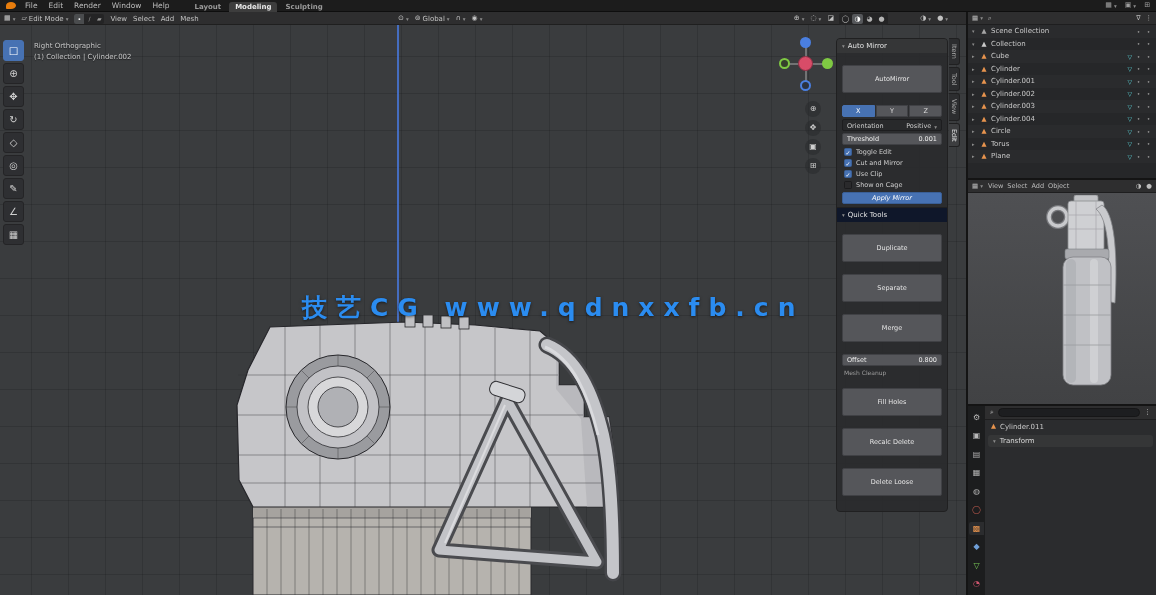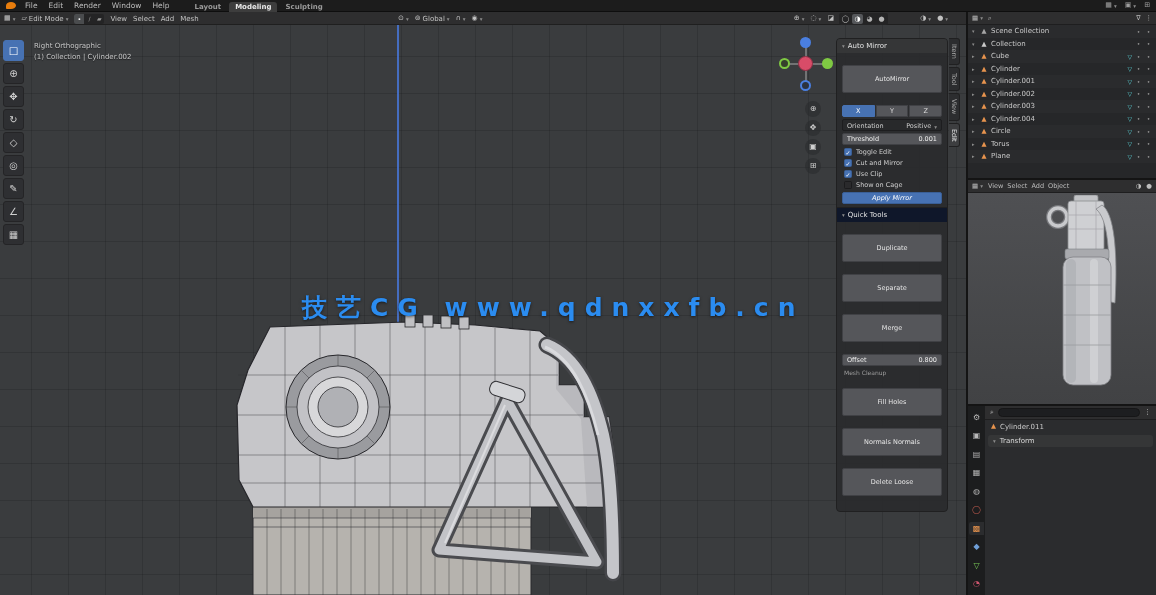--- a/index.html
+++ b/index.html
@@ -417,21 +417,21 @@
       <div class="pnl-btn">Duplicate</div>
         <div class="pnl-btn">Separate</div>
         <div class="pnl-btn">Merge</div>
       <div class="slider-row">
         <span>Offset</span>
         <span class="flex-sp"></span>
         <span>0.800</span>
       </div>
       <div class="pnl-label">Mesh Cleanup</div>
       <div class="pnl-btn">Fill Holes</div>
-        <div class="pnl-btn">Normals Normals</div>
+        <div class="pnl-btn">Recalc Delete</div>
         <div class="pnl-btn">Delete Loose</div>
     </div>
 
     <div id="side-tabs">
       <div class="side-tab" data-active="false">Item</div>
         <div class="side-tab" data-active="false">Tool</div>
         <div class="side-tab" data-active="false">View</div>
         <div class="side-tab" data-active="true">Edit</div>
     </div>
 

